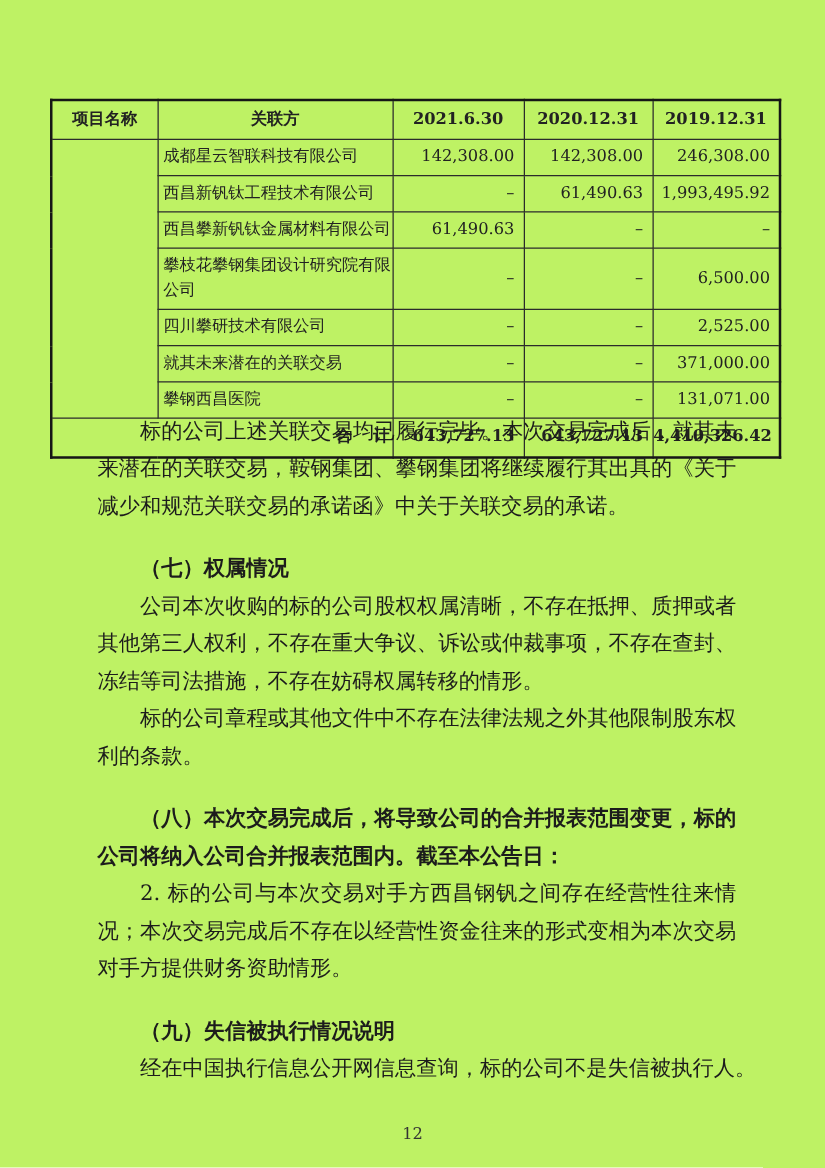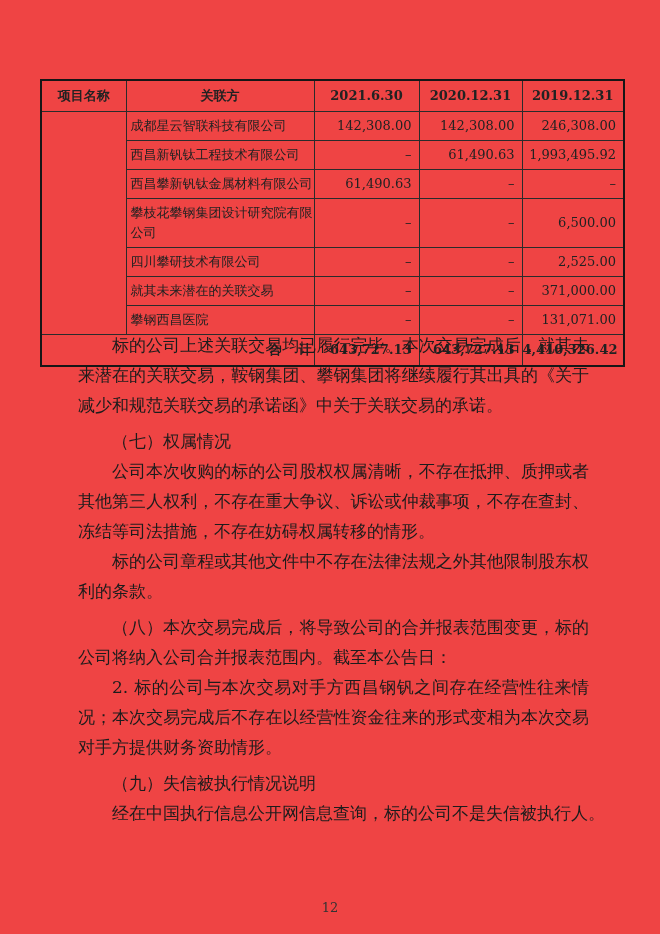--- a/index.html
+++ b/index.html
@@ -4,21 +4,21 @@
 <style>
   html, body {
     margin: 0;
     padding: 0;
     background: #ffffff;
   }
   .page {
     position: relative;
     width: 660px;
     height: 934px;
-    background: #ef4444;
+    background: #bef264;
     font-family: "DejaVu Serif", serif;
     color: #1f1f1f;
     overflow: hidden;
   }
 
   
   .table-wrap {
     position: absolute;
     top: 79px;
     left: 40px;
@@ -73,22 +73,22 @@
     font-size: 17px;
     line-height: 30px;
     text-align: justify;
     color: #1c1c1c;
   }
   .body-text p {
     margin: 0;
     text-indent: 2em;
   }
   .body-text p.heading {
-    font-weight: normal;
-    margin: 6px 0 0 0;
+    font-weight: bold;
+    margin: 20px 0 0 0;
   }
   .body-text p.nowrap {
     white-space: nowrap;
     text-align: right;
   }
 
   
   .page-footer {
     position: absolute;
     top: 900px;

